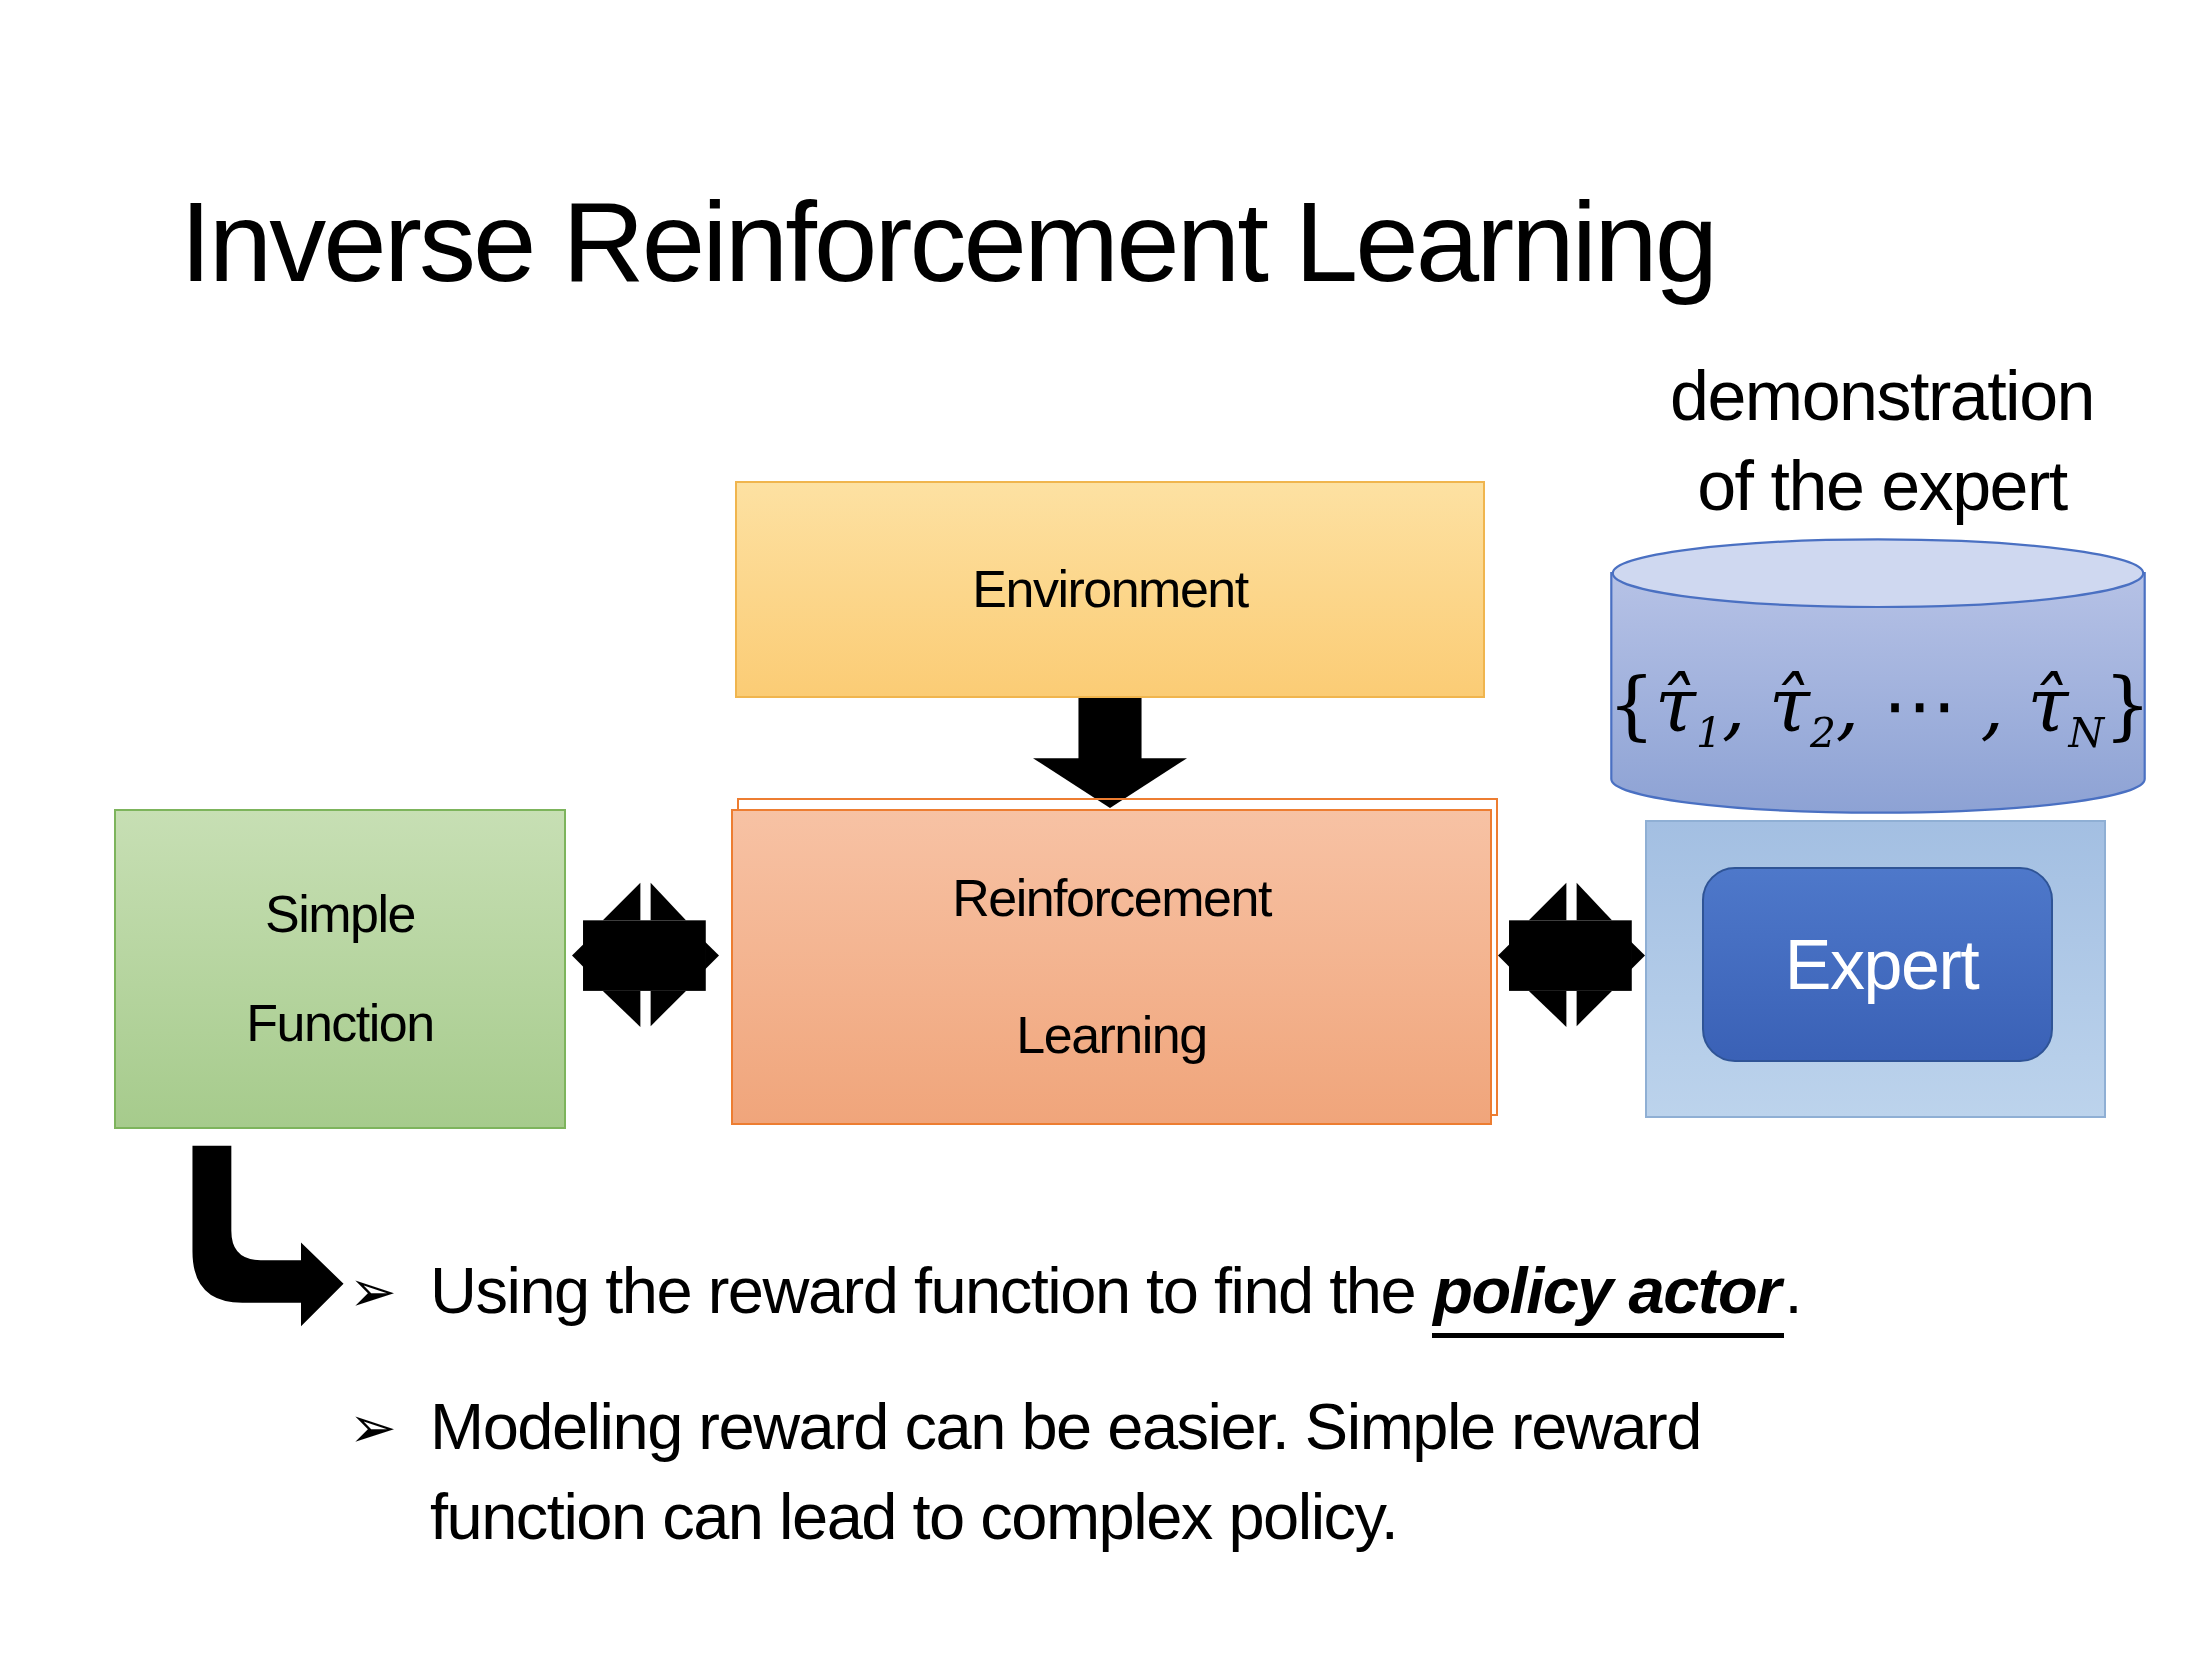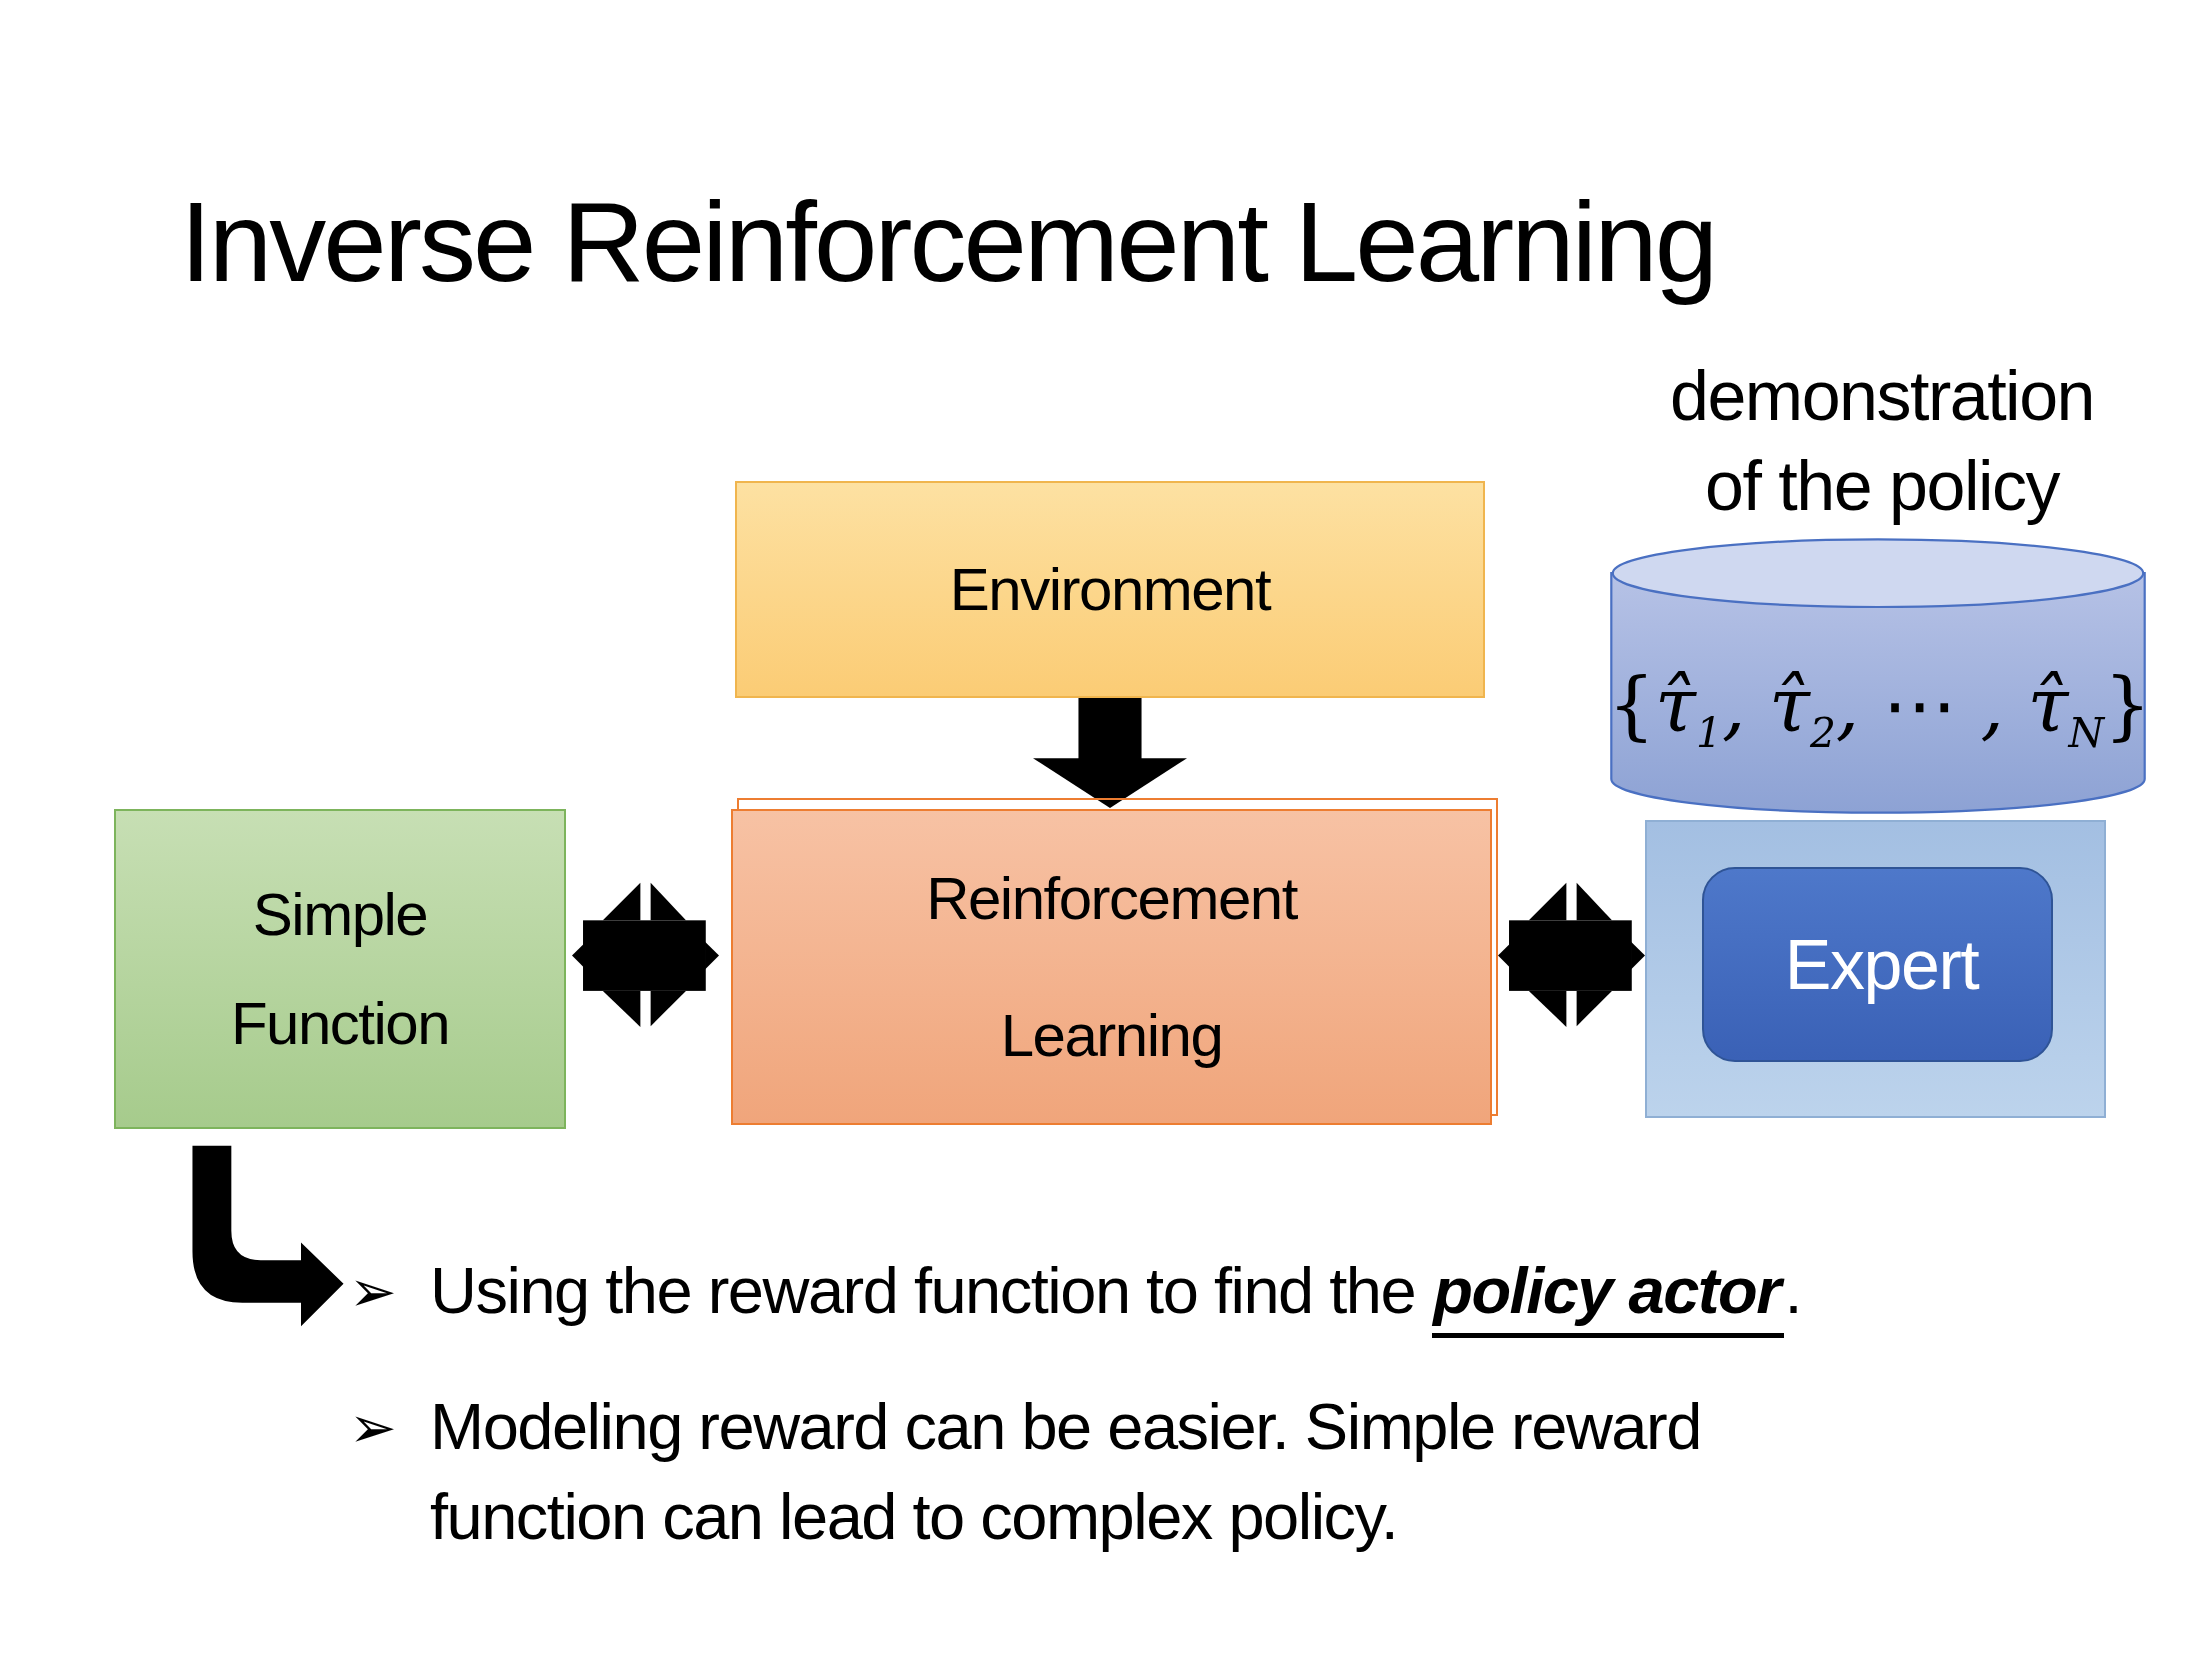--- a/index.html
+++ b/index.html
@@ -16,21 +16,21 @@
   }
 
   
   .annotation{
     left:1588px;top:351px;width:588px;text-align:center;
     font-size:70px;letter-spacing:-1.5px;line-height:90px;
   }
 
   
   .dbox{display:flex;flex-direction:column;align-items:center;justify-content:center;
-        font-size:60px;letter-spacing:-1.5px;line-height:109px;text-align:center;box-sizing:border-box;}
+        font-size:52px;letter-spacing:-1.5px;line-height:109px;text-align:center;box-sizing:border-box;}
 
   .env-box{
     left:735px;top:481px;width:750px;height:217px;
     background:linear-gradient(180deg,#fde1a2 0%,#fbcc75 100%);
     border:2.9px solid #f0b54e;
   }
   .rl-ghost{
     left:737px;top:798px;width:761px;height:318px;
     border:2.2px solid #ed7d31;box-sizing:border-box;z-index:0;background:transparent;
   }
@@ -84,21 +84,21 @@
 </style>
 </head>
 <body>
 
 <div class="slide">
 
   <div class="abs title">Inverse Reinforcement Learning</div>
 
   <div class="abs annotation">
     <div>demonstration</div>
-    <div>of the policy</div>
+    <div>of the expert</div>
   </div>
 
   <div class="abs dbox env-box">
     <div>Environment</div>
   </div>
 
   <svg class="abs arrow-svg down-arrow" width="154" height="110" viewBox="0 0 210 150">
     <rect x="62" y="0" width="86" height="86" fill="#000"></rect>
     <polygon points="0,82 210,82 105,150" fill="#000"></polygon>
   </svg>

